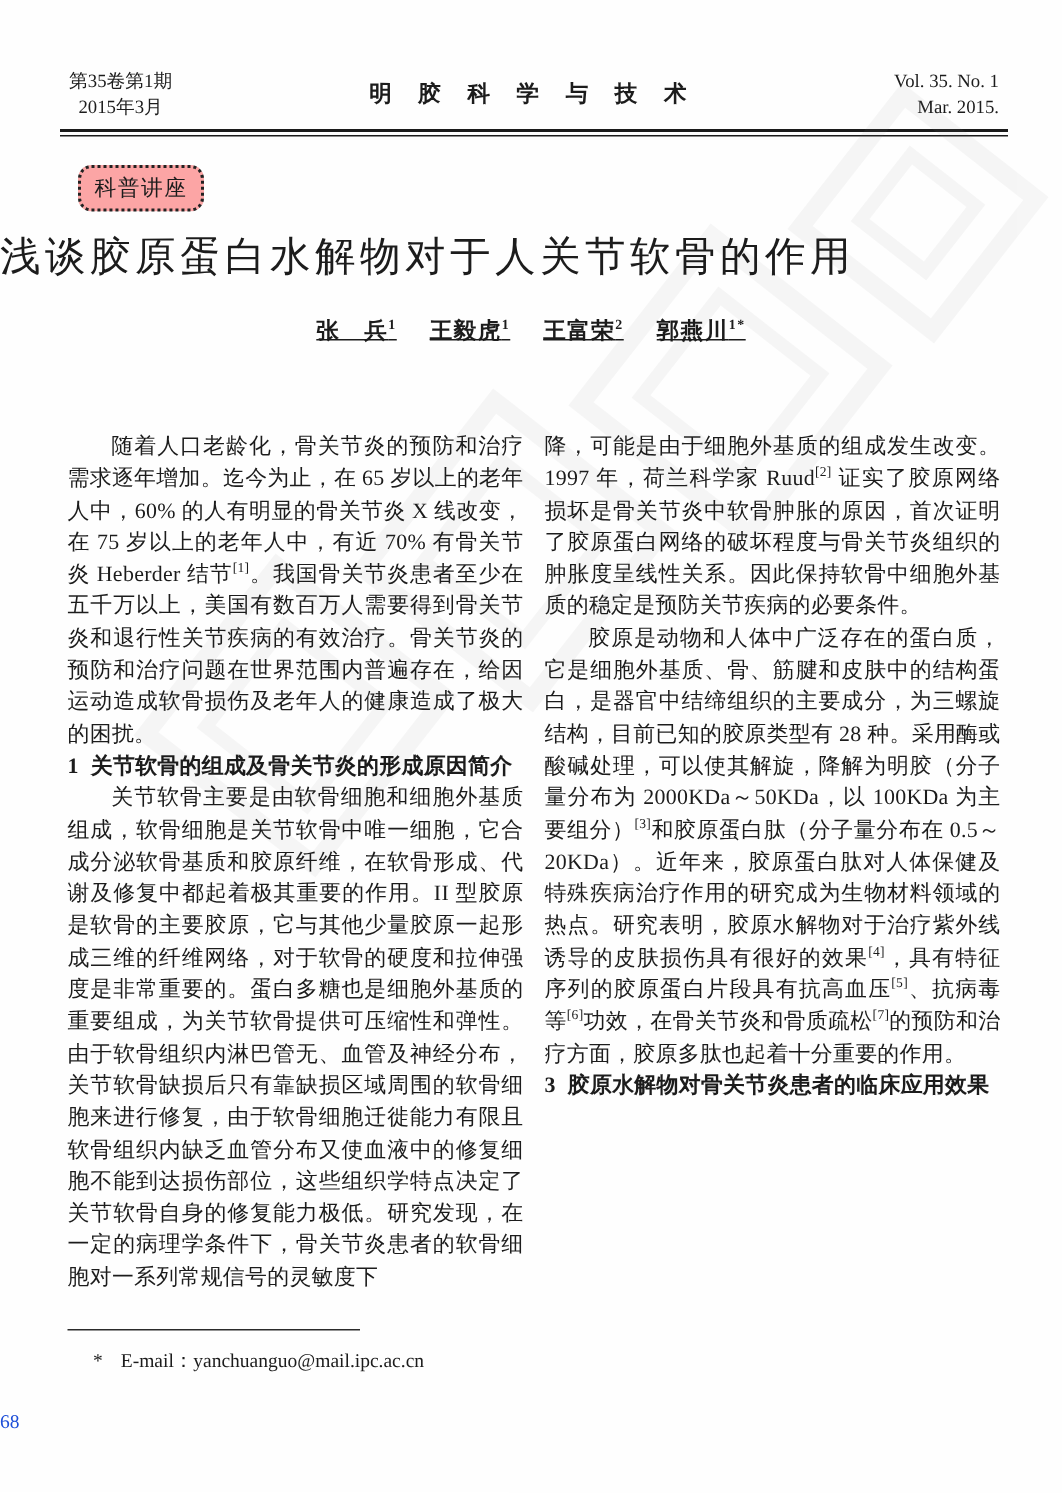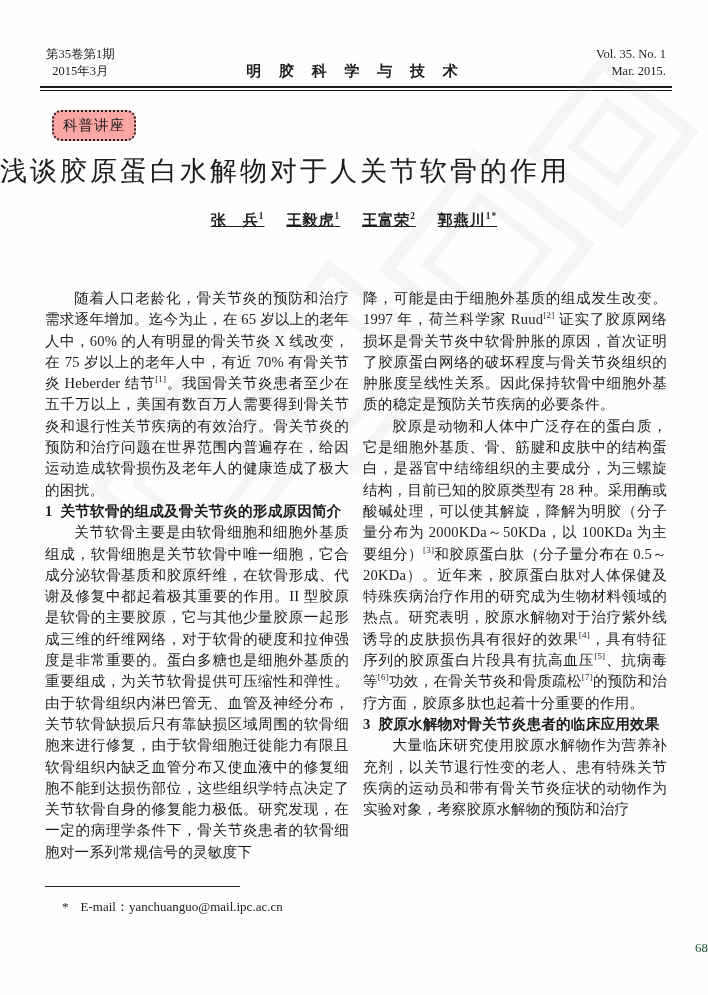--- a/index.html
+++ b/index.html
@@ -7,21 +7,21 @@
     position:relative;
     width:708px;height:995px;
     background:#fefefe;
     color:#1c1c1c;
     font-family:"Liberation Serif", serif;
     overflow:hidden;
   }
   
   .header{
     position:absolute;top:46px;left:46px;right:42px;
-    display:flex;justify-content:space-between;align-items:flex-end;
+    display:flex;justify-content:space-between;align-items:center;
   }
   .hdr-side{font-size:12.5px;line-height:17px;white-space:nowrap;}
   .hdr-left{text-align:center;}
   .hdr-right{text-align:right;}
   .hdr-center{text-align:center;flex:1;}
   .journal-cn{font-size:15px;font-weight:bold;letter-spacing:7px;line-height:17px;}
   .journal-en{font-size:12.5px;line-height:17px;}
   .double-rule{
     position:absolute;top:86px;left:40px;right:36px;height:2px;
     border-top:2px solid #1b1b1b;border-bottom:1px solid #1b1b1b;
@@ -58,21 +58,21 @@
   }
   .p-block{text-indent:2em;}
   .p-cont{text-indent:0;}
   .h-block{font-weight:bold;padding-left:1.55em;text-indent:-1.55em;}
   .h-num{margin-right:0.55em;}
   
   .footnote-rule{position:absolute;left:45px;top:886px;width:195px;border-top:1.3px solid #2a2a2a;}
   .footnote{position:absolute;left:62px;top:898px;font-size:13px;}
   .footnote .fn-marker{margin-right:12px;}
   
-  .page-num{position:absolute;top:940px;left:0;width:100%;text-align:right;font-size:13px;color:#14532d;}
+  .page-num{position:absolute;top:940px;left:0;width:100%;text-align:left;font-size:13px;color:#1d4ed8;}
   
   .watermark{position:absolute;top:0;left:0;width:100%;height:100%;pointer-events:none;}
   .wm-mark{
     position:absolute;width:130px;height:130px;
     border:12px solid #8a8a8a;opacity:0.07;
     transform:rotate(38deg);
   }
   .wm-mark::after{
     content:"";position:absolute;left:18px;top:18px;right:18px;bottom:18px;
     border:9px solid #8a8a8a;
@@ -119,21 +119,20 @@
   <div class="body-cols">
     <div class="col">
         <div class="p-block">随着人口老龄化，骨关节炎的预防和治疗需求逐年增加。迄今为止，在 65 岁以上的老年人中，60% 的人有明显的骨关节炎 X 线改变，在 75 岁以上的老年人中，有近 70% 有骨关节炎 Heberder 结节<sup>[1]</sup>。我国骨关节炎患者至少在五千万以上，美国有数百万人需要得到骨关节炎和退行性关节疾病的有效治疗。骨关节炎的预防和治疗问题在世界范围内普遍存在，给因运动造成软骨损伤及老年人的健康造成了极大的困扰。</div>
         <div class="h-block"><span class="h-num">1</span>关节软骨的组成及骨关节炎的形成原因简介</div>
         <div class="p-block">关节软骨主要是由软骨细胞和细胞外基质组成，软骨细胞是关节软骨中唯一细胞，它合成分泌软骨基质和胶原纤维，在软骨形成、代谢及修复中都起着极其重要的作用。II 型胶原是软骨的主要胶原，它与其他少量胶原一起形成三维的纤维网络，对于软骨的硬度和拉伸强度是非常重要的。蛋白多糖也是细胞外基质的重要组成，为关节软骨提供可压缩性和弹性。由于软骨组织内淋巴管无、血管及神经分布，关节软骨缺损后只有靠缺损区域周围的软骨细胞来进行修复，由于软骨细胞迁徙能力有限且软骨组织内缺乏血管分布又使血液中的修复细胞不能到达损伤部位，这些组织学特点决定了关节软骨自身的修复能力极低。研究发现，在一定的病理学条件下，骨关节炎患者的软骨细胞对一系列常规信号的灵敏度下</div>
       </div>
     <div class="col">
         <div class="p-cont">降，可能是由于细胞外基质的组成发生改变。1997 年，荷兰科学家 Ruud<sup>[2]</sup> 证实了胶原网络损坏是骨关节炎中软骨肿胀的原因，首次证明了胶原蛋白网络的破坏程度与骨关节炎组织的肿胀度呈线性关系。因此保持软骨中细胞外基质的稳定是预防关节疾病的必要条件。</div>
         <div class="p-block">胶原是动物和人体中广泛存在的蛋白质，它是细胞外基质、骨、筋腱和皮肤中的结构蛋白，是器官中结缔组织的主要成分，为三螺旋结构，目前已知的胶原类型有 28 种。采用酶或酸碱处理，可以使其解旋，降解为明胶（分子量分布为 2000KDa～50KDa，以 100KDa 为主要组分）<sup>[3]</sup>和胶原蛋白肽（分子量分布在 0.5～20KDa）。近年来，胶原蛋白肽对人体保健及特殊疾病治疗作用的研究成为生物材料领域的热点。研究表明，胶原水解物对于治疗紫外线诱导的皮肤损伤具有很好的效果<sup>[4]</sup>，具有特征序列的胶原蛋白片段具有抗高血压<sup>[5]</sup>、抗病毒等<sup>[6]</sup>功效，在骨关节炎和骨质疏松<sup>[7]</sup>的预防和治疗方面，胶原多肽也起着十分重要的作用。</div>
         <div class="h-block"><span class="h-num">3</span>胶原水解物对骨关节炎患者的临床应用效果</div>
-        <div class="p-block">大量临床研究使用胶原水解物作为营养补充剂，以关节退行性变的老人、患有特殊关节疾病的运动员和带有骨关节炎症状的动物作为实验对象，考察胶原水解物的预防和治疗</div>
       </div>
   </div>
 
   <div class="footnote-rule"></div>
   <div class="footnote">
     <span class="fn-marker">*</span><span>E-mail：yanchuanguo@mail.ipc.ac.cn</span>
   </div>
 
   <div class="page-num">68</div>
 

